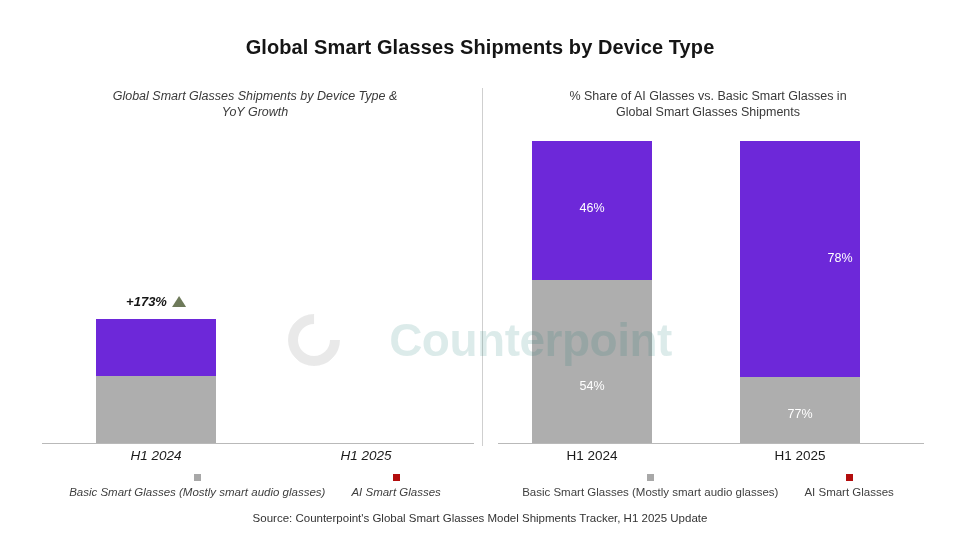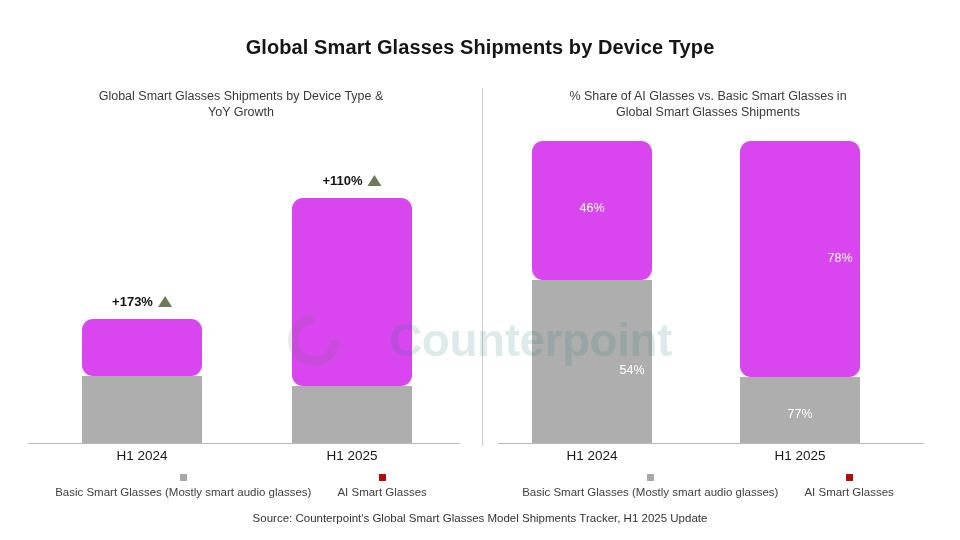--- a/index.html
+++ b/index.html
@@ -28,21 +28,21 @@
     color: #151515;
     letter-spacing: 0.1px;
   }
 
   
   .panel {
     position: absolute;
     top: 88px;
     height: 410px;
   }
-  #panel-left  { left: 16px;  width: 450px; }
+  #panel-left  { left: 30px;  width: 450px; font-style: italic; }
   #panel-right { left: 486px; width: 444px; }
 
   .panel-subtitle {
     position: absolute;
     top: 0;
     left: 0;
     width: 100%;
     text-align: center;
     font-size: 12.5px;
     color: #3a3a3a;
@@ -74,21 +74,21 @@
   }
   .bar {
     position: relative;
     width: 100%;
   }
   .seg {
     width: 100%;
     position: relative;
     box-sizing: border-box;
   }
-  .seg-red  { background: #d946ef; border-radius: 11px; }
+  .seg-red  { background: #6d28d9; }
   .seg-gray { background: #aeaeae; }
 
   .seg-label {
     position: absolute;
     left: 0;
     width: 100%;
     text-align: center;
     font-size: 12.5px;
     color: #ffffff;
   }
@@ -214,30 +214,20 @@
         <div class="growth" style="bottom:134px;">
           <span>+173%</span>
           <span class="tri-up"></span>
         </div>
         <div class="bar">
           <div class="seg seg-red" style="height:57px;"></div>
           <div class="seg seg-gray" style="height:67px;"></div>
         </div>
       </div>
 
-      <div class="col" style="left:276px;">
-        <div class="growth" style="bottom:255px;">
-          <span>+110%</span>
-          <span class="tri-up"></span>
-        </div>
-        <div class="bar">
-          <div class="seg seg-red" style="height:188px;"></div>
-          <div class="seg seg-gray" style="height:57px;"></div>
-        </div>
-      </div>
     </div>
 
     <div class="cat-label" style="left:66px;">H1 2024</div>
     <div class="cat-label" style="left:276px;">H1 2025</div>
 
     <div class="legend">
       <div class="legend-item">
         <span class="swatch sw-gray"></span>
         <span>Basic Smart Glasses (Mostly smart audio glasses)</span>
       </div>
@@ -259,21 +249,21 @@
 
     <div class="plot">
       <div class="axis-line"></div>
 
       <div class="col" style="left:46px;">
         <div class="bar">
           <div class="seg seg-red" style="height:139px;">
             <span class="seg-label" style="top:60px;">46%</span>
           </div>
           <div class="seg seg-gray" style="height:163px;">
-            <span class="seg-label" style="top:83px;padding-left:40px;">54%</span>
+            <span class="seg-label" style="top:99px;">54%</span>
           </div>
         </div>
       </div>
 
       <div class="col" style="left:254px;">
         <div class="bar">
           <div class="seg seg-red" style="height:236px;">
             <span class="seg-label" style="top:110px;margin-left:40px;">78%</span>
           </div>
           <div class="seg seg-gray" style="height:66px;">

